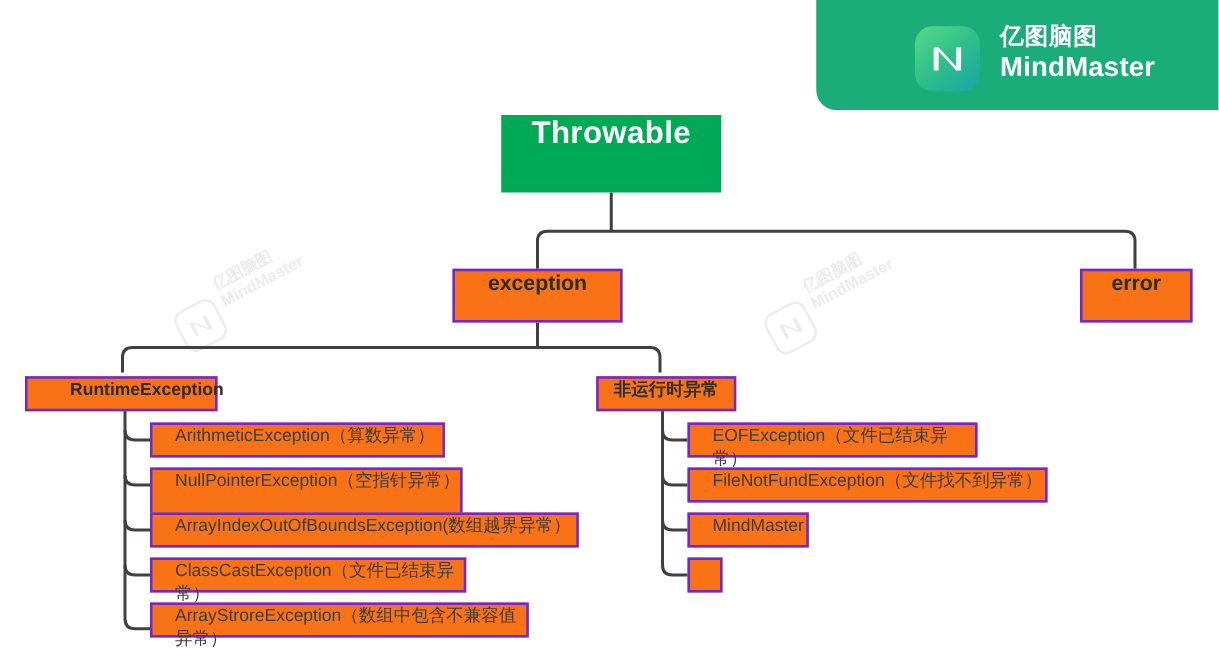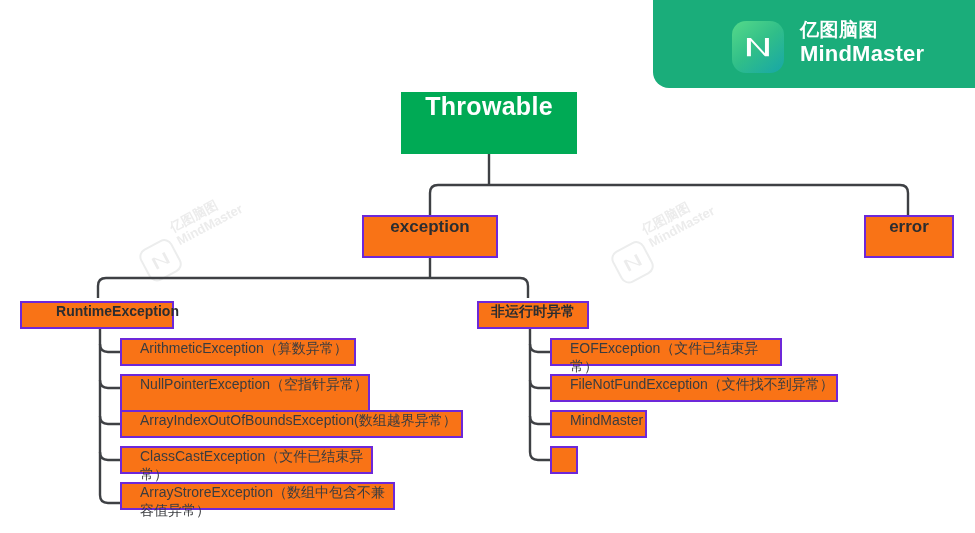--- a/index.html
+++ b/index.html
@@ -240,21 +240,21 @@
   </div>
 
   <div class="node node-box node-leaf" style="left:120px; top:410px; width:343px; height:28px;">
     <span>ArrayIndexOutOfBoundsException(数组越界异常）</span>
   </div>
 
   <div class="node node-box node-leaf" style="left:120px; top:446px; width:253px; height:28px;">
     <span>ClassCastException（文件已结束异常）</span>
   </div>
 
-  <div class="node node-box node-leaf" style="left:120px; top:482px; width:275px; height:28px;">
+  <div class="node node-box node-leaf" style="left:120px; top:482px; width:303px; height:28px;">
     <span>ArrayStroreException（数组中包含不兼容值异常）</span>
   </div>
 
   <div class="node node-box node-leaf" style="left:550px; top:338px; width:232px; height:28px;">
     <span>EOFException（文件已结束异常）</span>
   </div>
 
   <div class="node node-box node-leaf" style="left:550px; top:374px; width:288px; height:28px;">
     <span>FileNotFundException（文件找不到异常）</span>
   </div>

